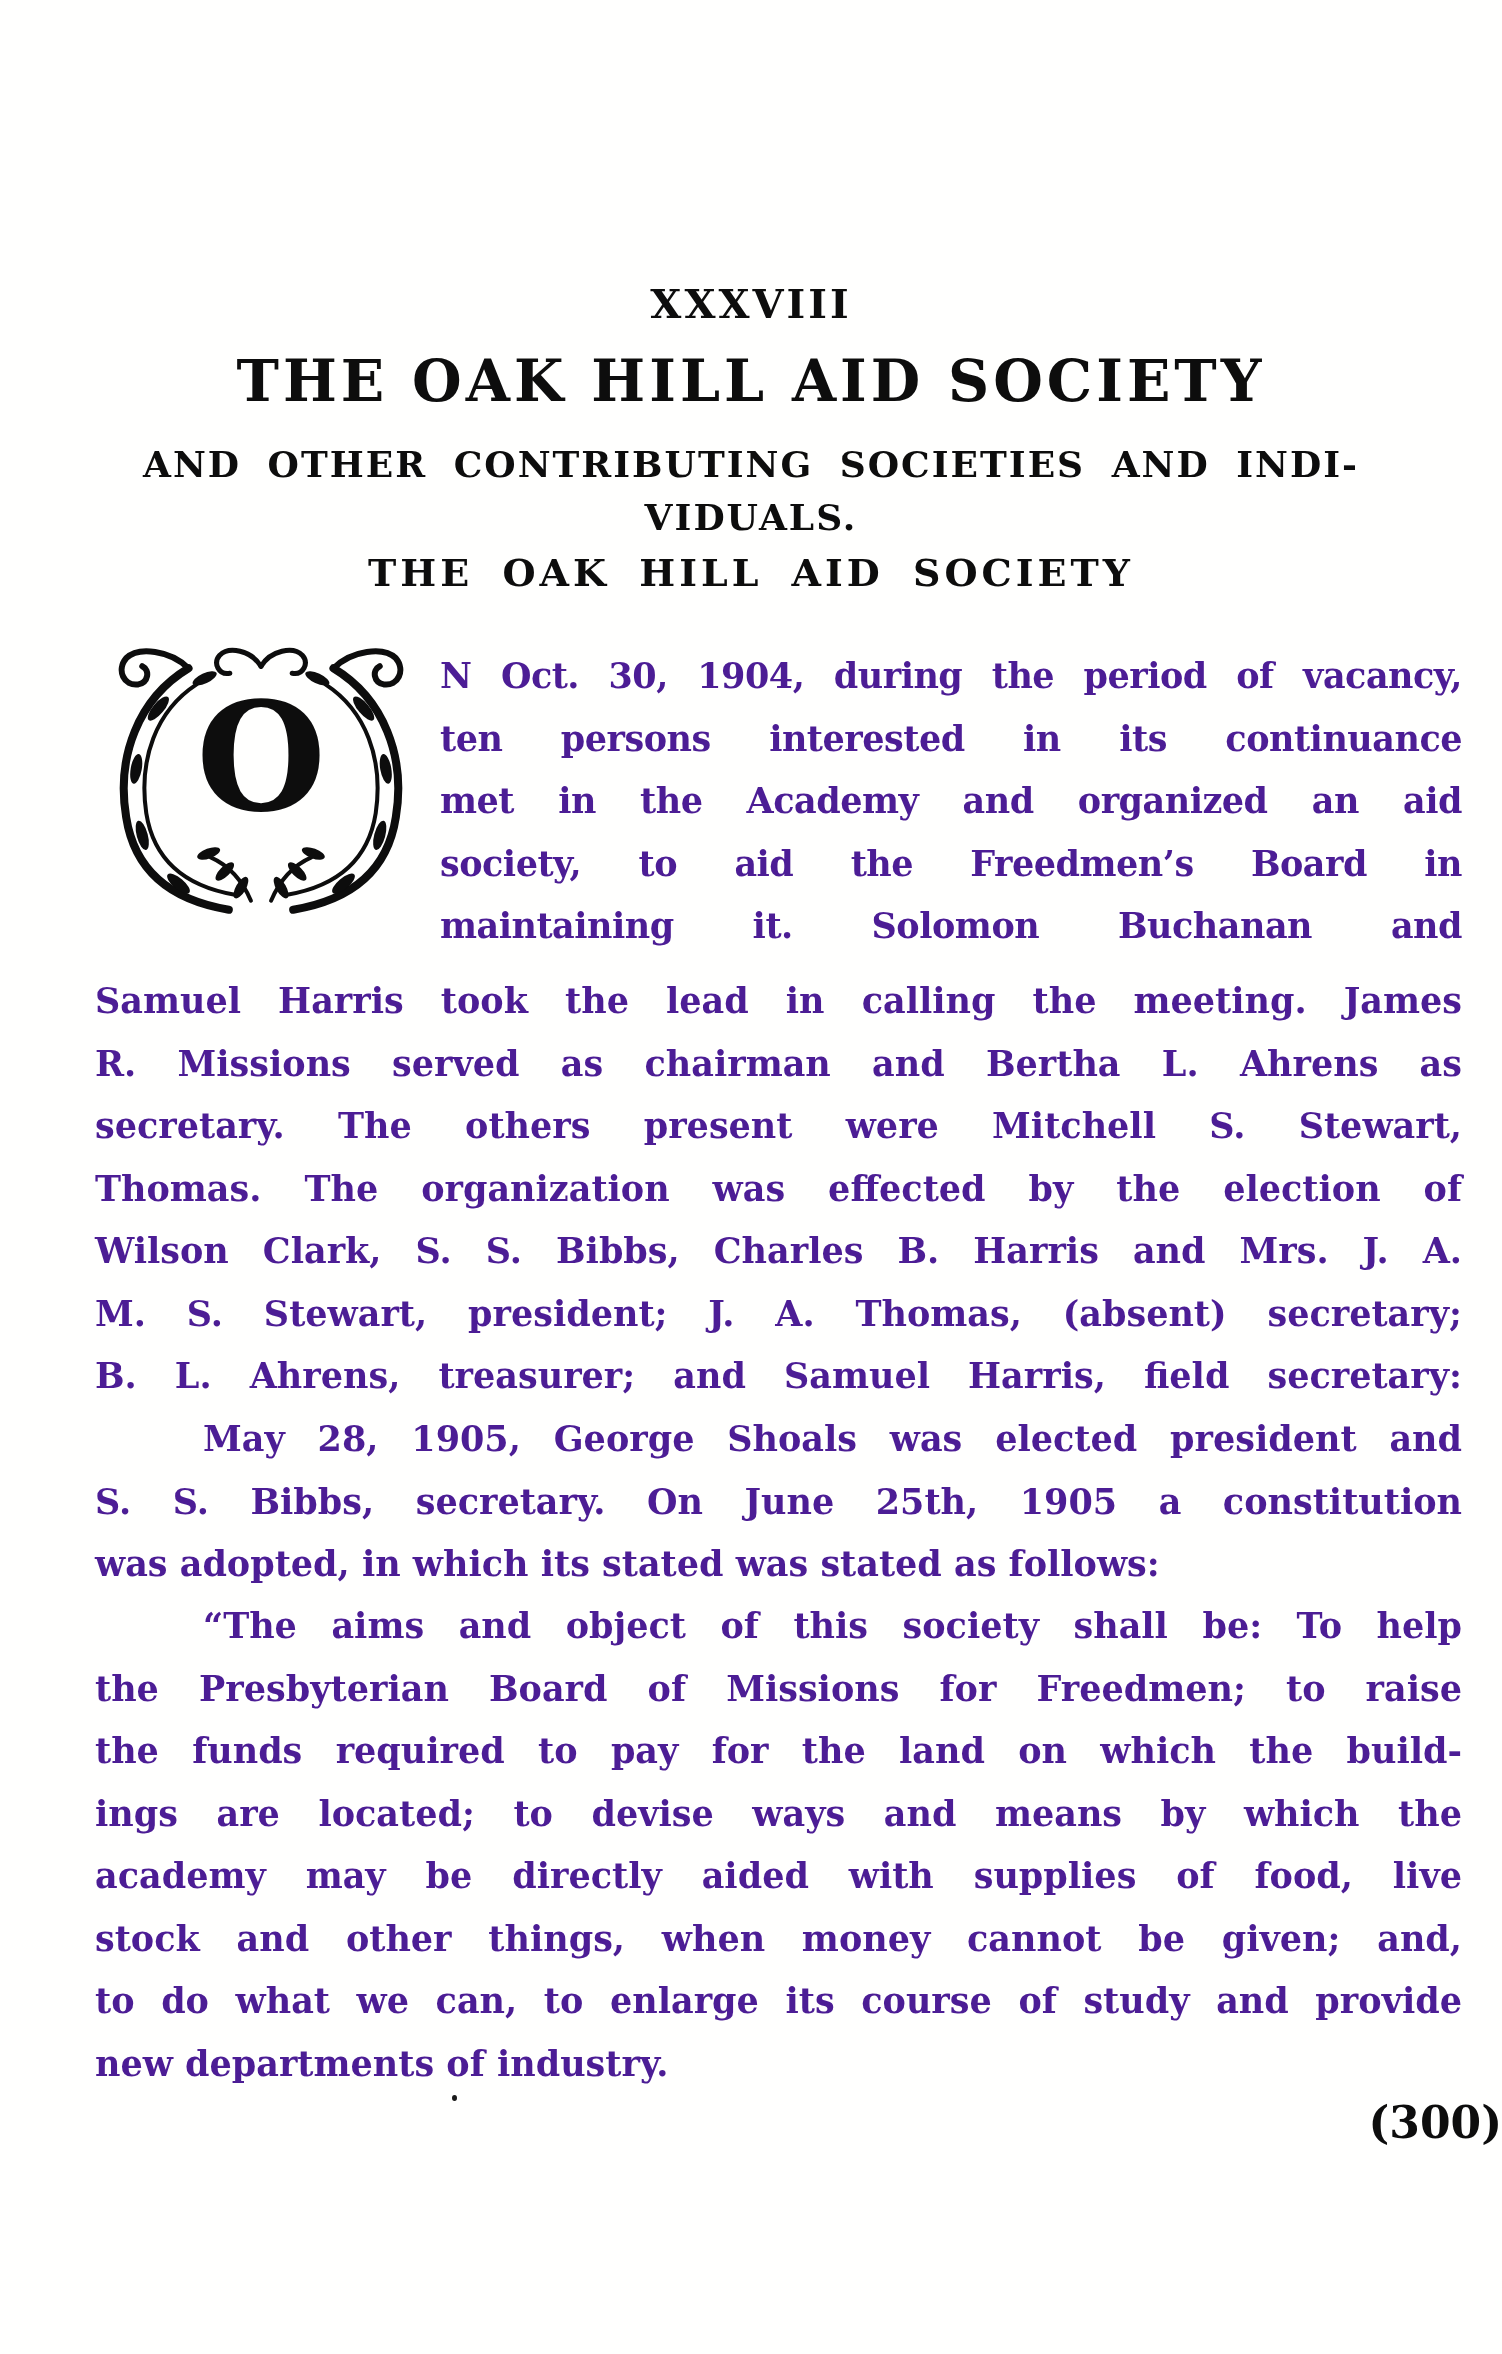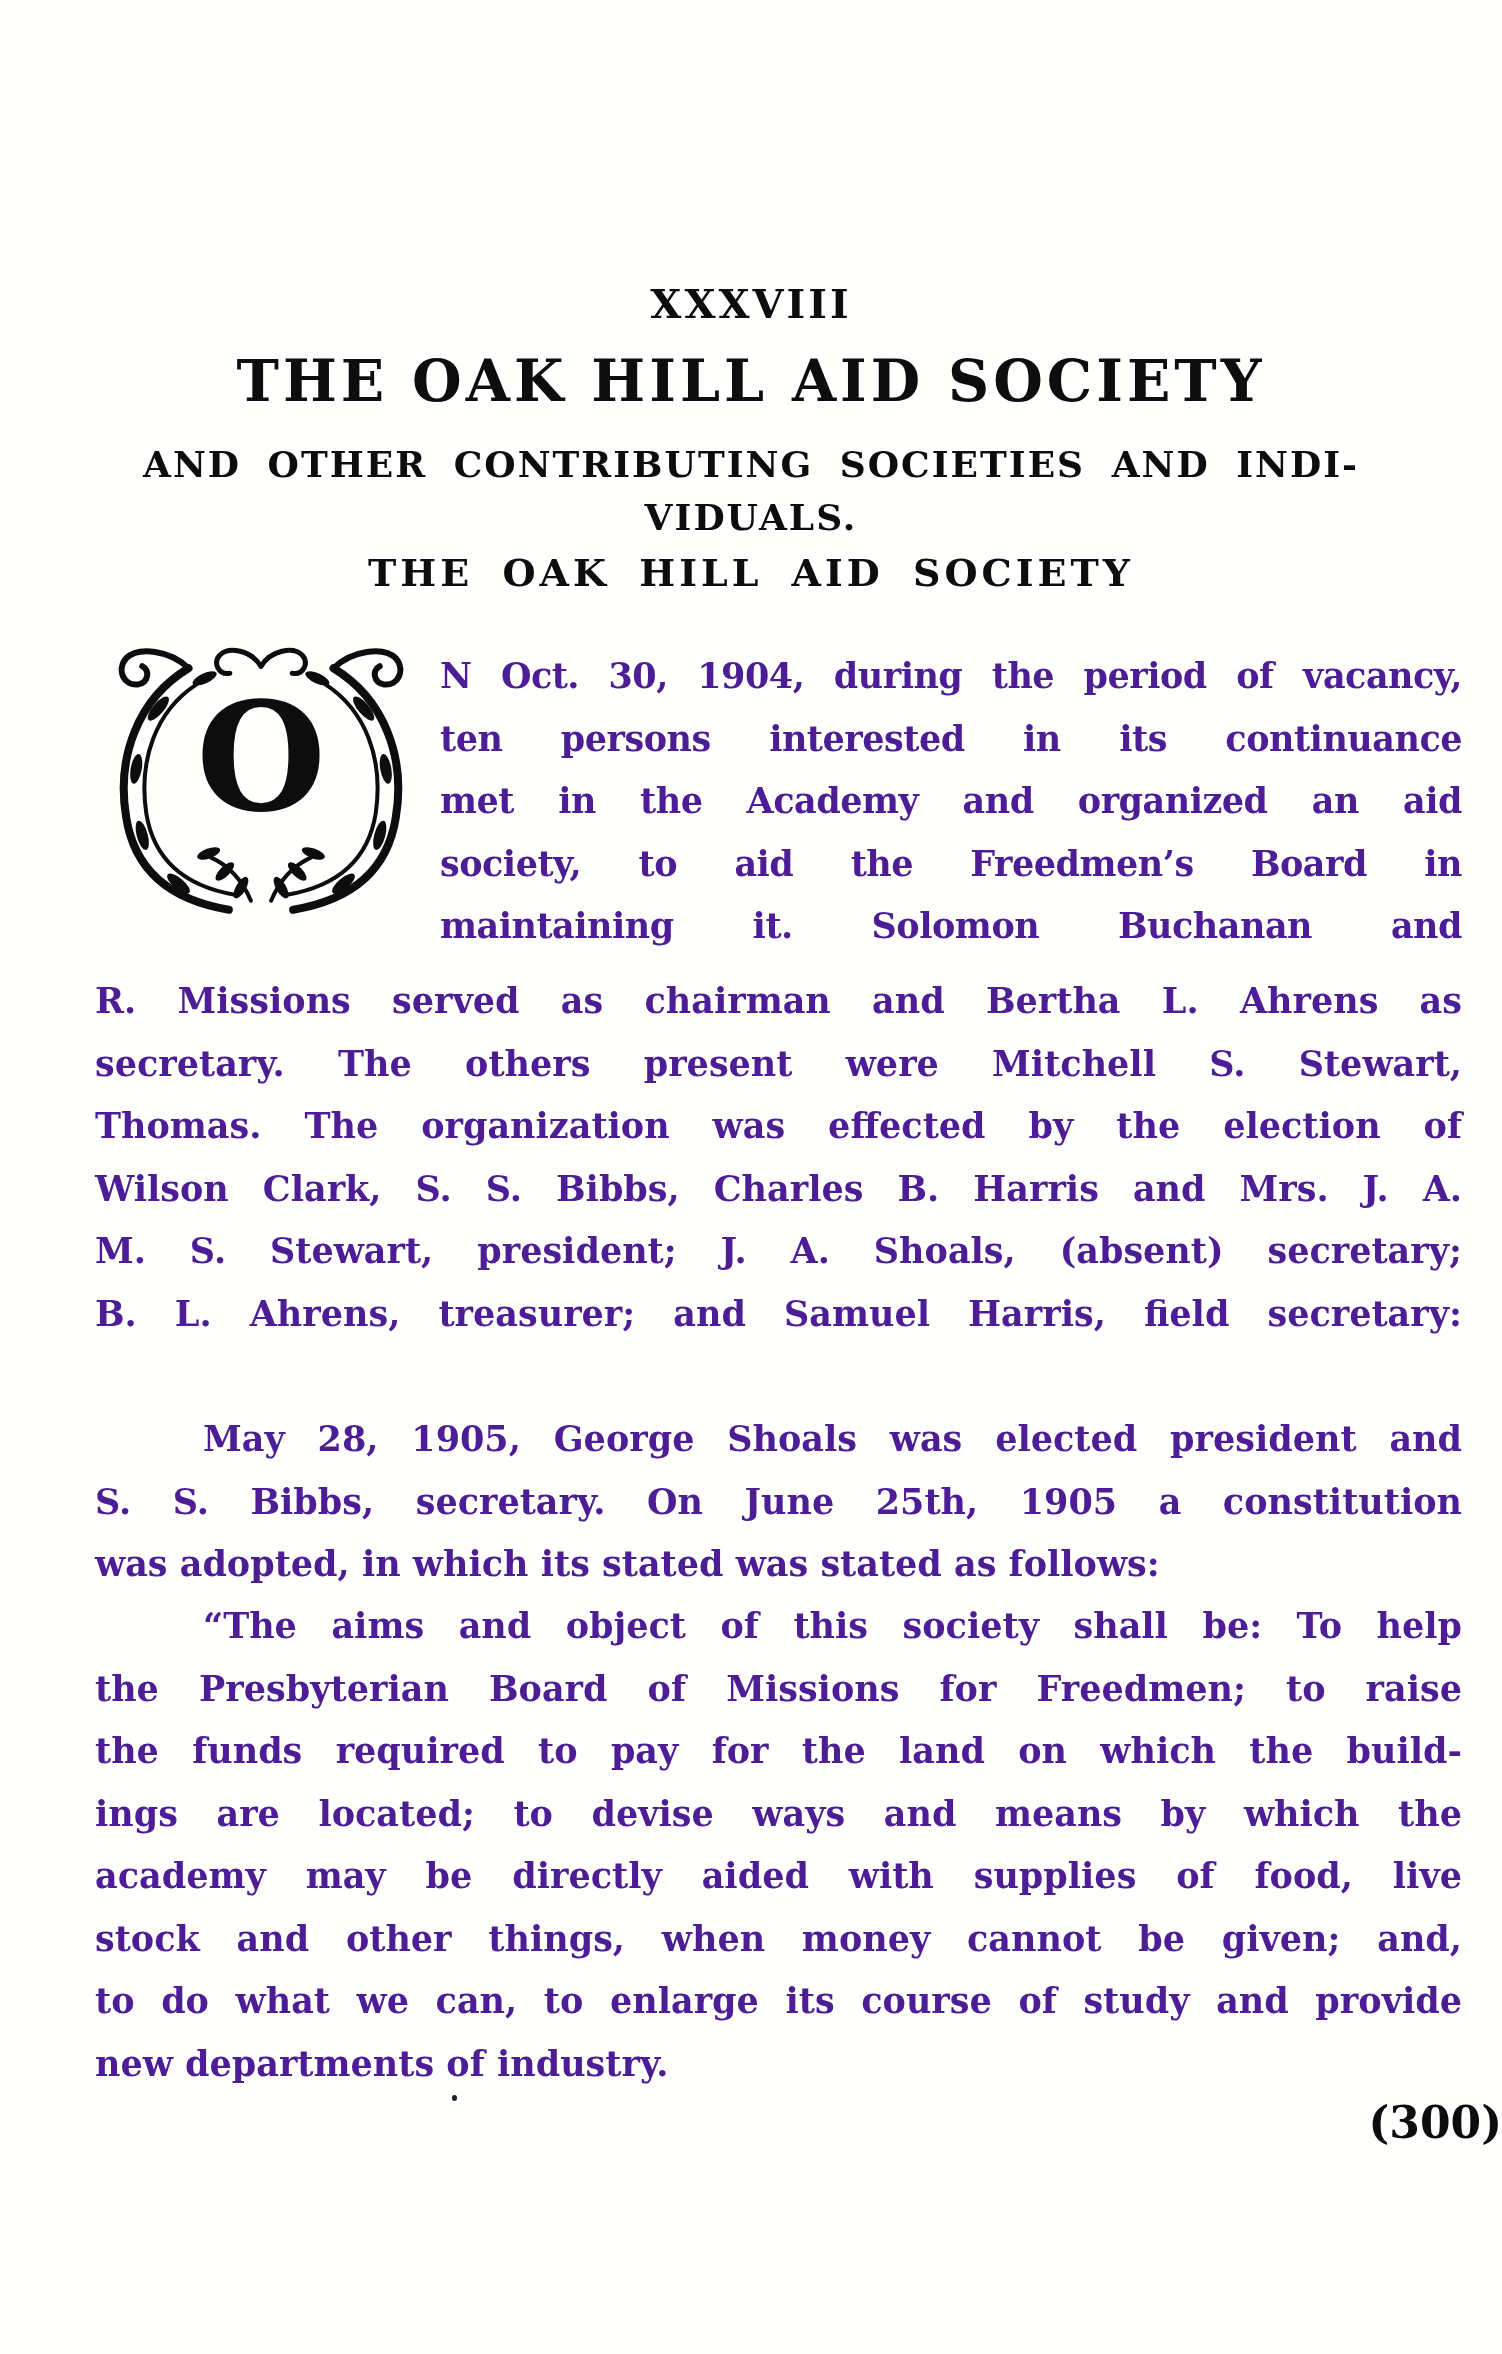--- a/index.html
+++ b/index.html
@@ -170,25 +170,26 @@
 
   <div class="bodyblock p1-right">
       <div class="line jline">N Oct. 30, 1904, during the period of vacancy,</div>
       <div class="line jline">ten persons interested in its continuance</div>
       <div class="line jline">met in the Academy and organized an aid</div>
       <div class="line jline">society, to aid the Freedmen’s Board in</div>
       <div class="line jline">maintaining it. Solomon Buchanan and</div>
     </div>
 
   <div class="bodyblock p1-full">
+      <div class="line jline">Samuel Harris took the lead in calling the meeting. James</div>
       <div class="line jline">R. Missions served as chairman and Bertha L. Ahrens as</div>
       <div class="line jline">secretary. The others present were Mitchell S. Stewart,</div>
       <div class="line jline">Thomas. The organization was effected by the election of</div>
       <div class="line jline">Wilson Clark, S. S. Bibbs, Charles B. Harris and Mrs. J. A.</div>
-      <div class="line jline">M. S. Stewart, president; J. A. Shoals, (absent) secretary;</div>
+      <div class="line jline">M. S. Stewart, president; J. A. Thomas, (absent) secretary;</div>
       <div class="line jline">B. L. Ahrens, treasurer; and Samuel Harris, field secretary:</div>
     </div>
 
   <div class="bodyblock para-2 indent-first">
     <div>
         <div class="line jline">May 28, 1905, George Shoals was elected president and</div>
         <div class="line jline">S. S. Bibbs, secretary. On June 25th, 1905 a constitution</div>
       </div>
     <div class="line">was adopted, in which its stated was stated as follows:</div>
   </div>

